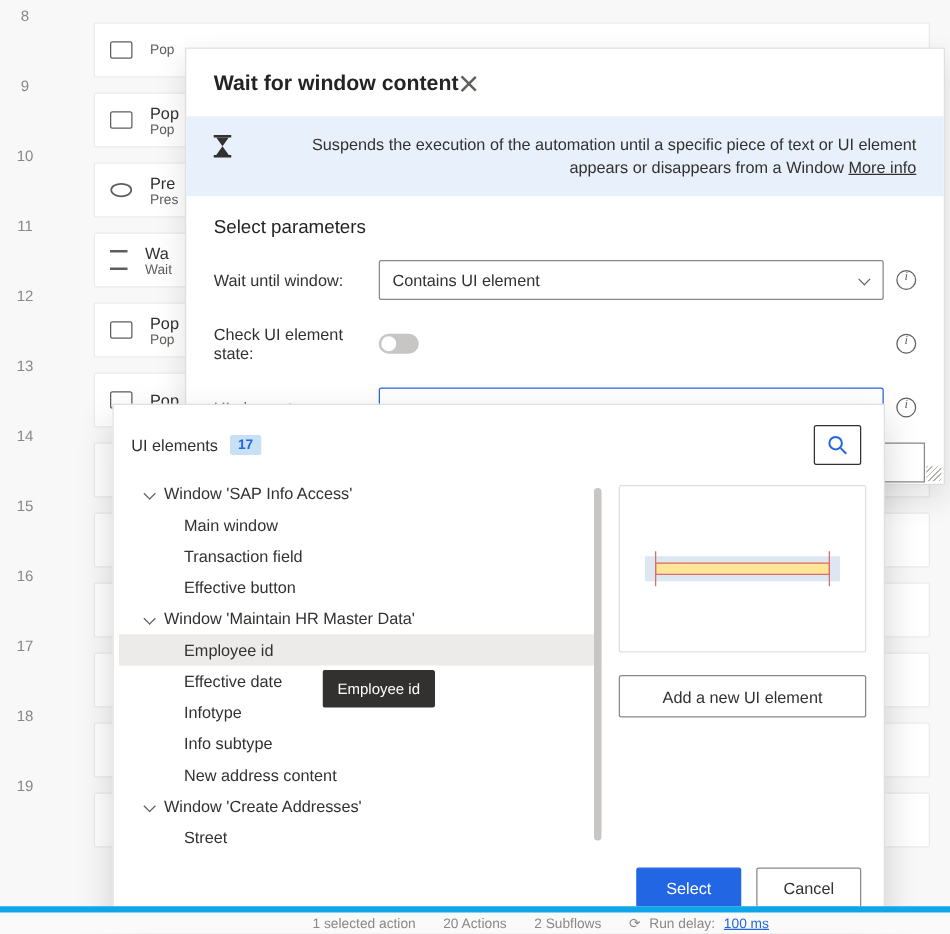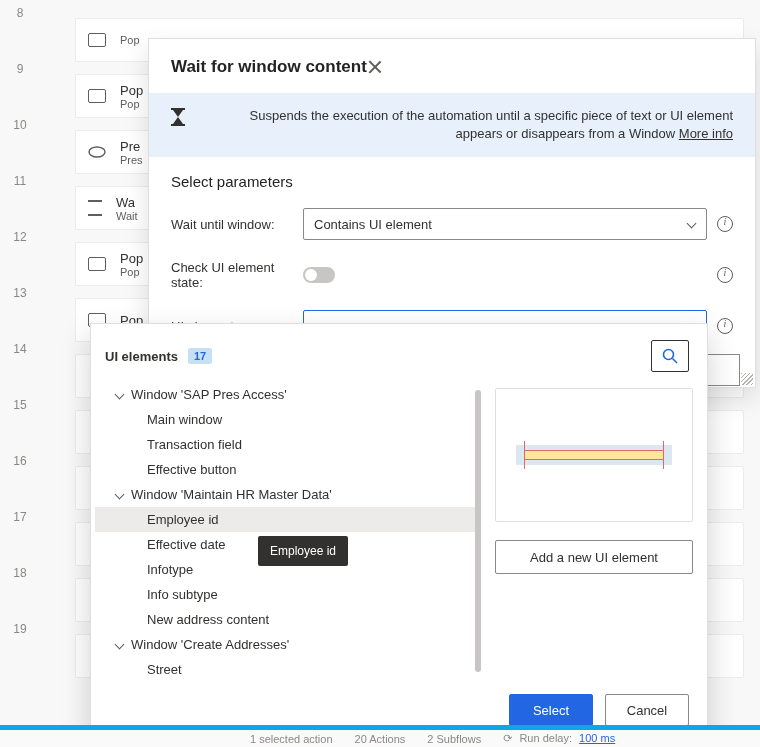--- a/index.html
+++ b/index.html
@@ -48,21 +48,21 @@
     .m1-toggle { width: 32px; height: 16px; border-radius: 10px; background: #c8c6c4; position: relative; cursor: pointer; }
     .m1-toggle::after { content: ""; position: absolute; left: 2px; top: 2px; width: 12px; height: 12px; border-radius: 50%; background: #fff; }
     .m1-resize { position: absolute; right: 2px; bottom: 2px; width: 12px; height: 12px; background:
       repeating-linear-gradient(135deg, #b3b0ad 0 1px, transparent 1px 3px);
     }
 
     
     .modal2 { position: absolute; left: 90px; top: 323px; width: 618px; height: 418px; background: #fff; border: 1px solid #e1dfdd; box-shadow: 0 12px 28px rgba(0,0,0,0.18); display: flex; flex-direction: column; }
     .m2-top { display: flex; align-items: center; justify-content: space-between; padding: 16px 18px 10px 14px; }
     .m2-top-left { display: flex; align-items: center; gap: 10px; }
-    .m2-top-title { font-size: 13px; font-weight: 700; color: #323130; }
+    .m2-top-title { font-size: 13px; font-weight: 400; color: #323130; }
     .m2-badge { background: #c7e0f4; color: #2266e3; font-size: 11px; padding: 2px 6px; border-radius: 2px; font-weight: 600; }
     .m2-search { width: 38px; height: 32px; border: 1px solid #323130; border-radius: 2px; display: flex; align-items: center; justify-content: center; cursor: pointer; }
     .m2-search svg { width: 16px; height: 16px; }
 
     .m2-main { flex: 1; display: flex; gap: 14px; padding: 0 14px 0 4px; min-height: 0; }
     .m2-tree { width: 390px; overflow: hidden auto; position: relative; }
     .m2-scroll { position: absolute; right: 0; top: 8px; bottom: 8px; width: 6px; background: #c8c6c4; border-radius: 3px; }
     .tree-row { display: flex; align-items: center; height: 25px; padding-left: 20px; font-size: 13px; color: #323130; cursor: pointer; white-space: nowrap; }
     .tree-row.group { font-size: 13px; }
     .tree-row.selected { background: #edebe9; }
@@ -226,21 +226,21 @@
           <circle cx="6.5" cy="6.5" r="5" fill="none" stroke="#2266E3" stroke-width="1.6"></circle>
           <line x1="10.5" y1="10.5" x2="15" y2="15" stroke="#2266E3" stroke-width="1.6"></line>
         </svg>
     </div>
   </div>
   <div class="m2-main">
     <div class="m2-tree">
 
       <div class="tree-row group">
         <span class="tree-caret"></span>
-        <span class="label">Window 'SAP Pres Access'</span>
+        <span class="label">Window 'SAP Info Access'</span>
       </div>
       <div class="tree-row indent1">
           <span class="label">Main window</span>
         </div>
       <div class="tree-row indent1">
           <span class="label">Transaction field</span>
         </div>
       <div class="tree-row indent1">
           <span class="label">Effective button</span>
         </div>

